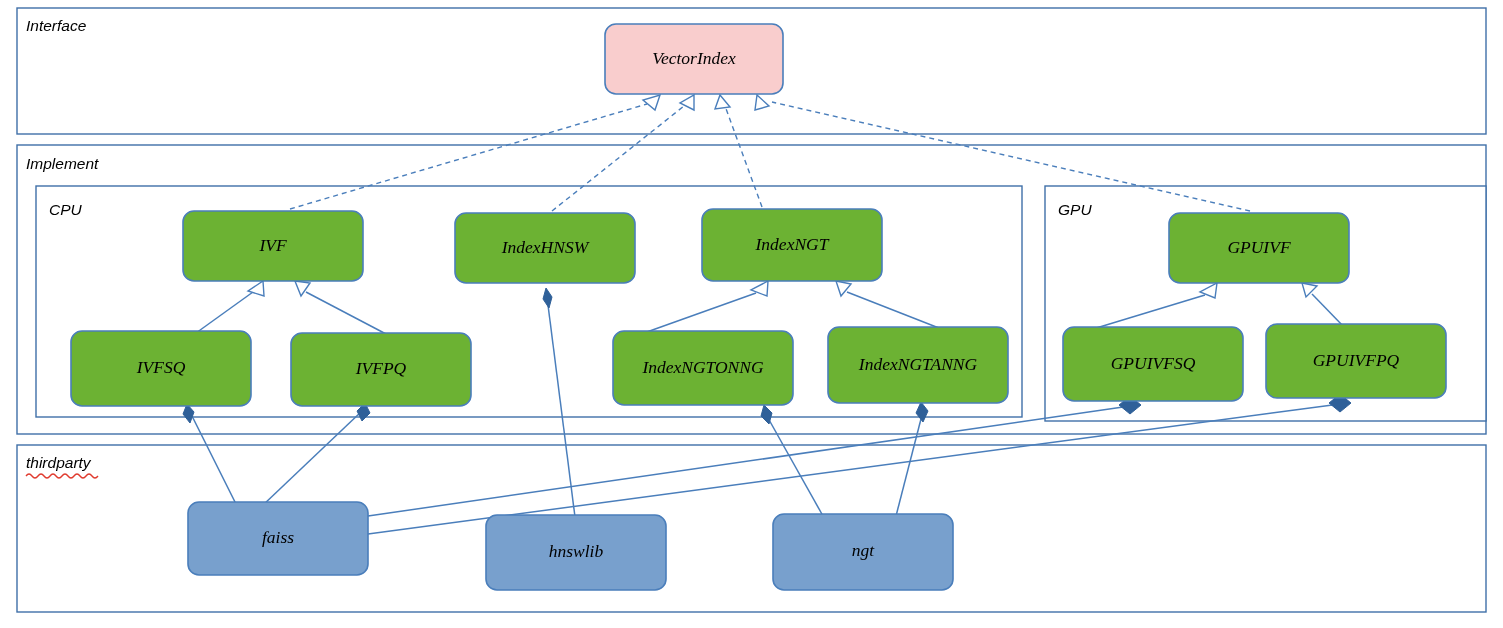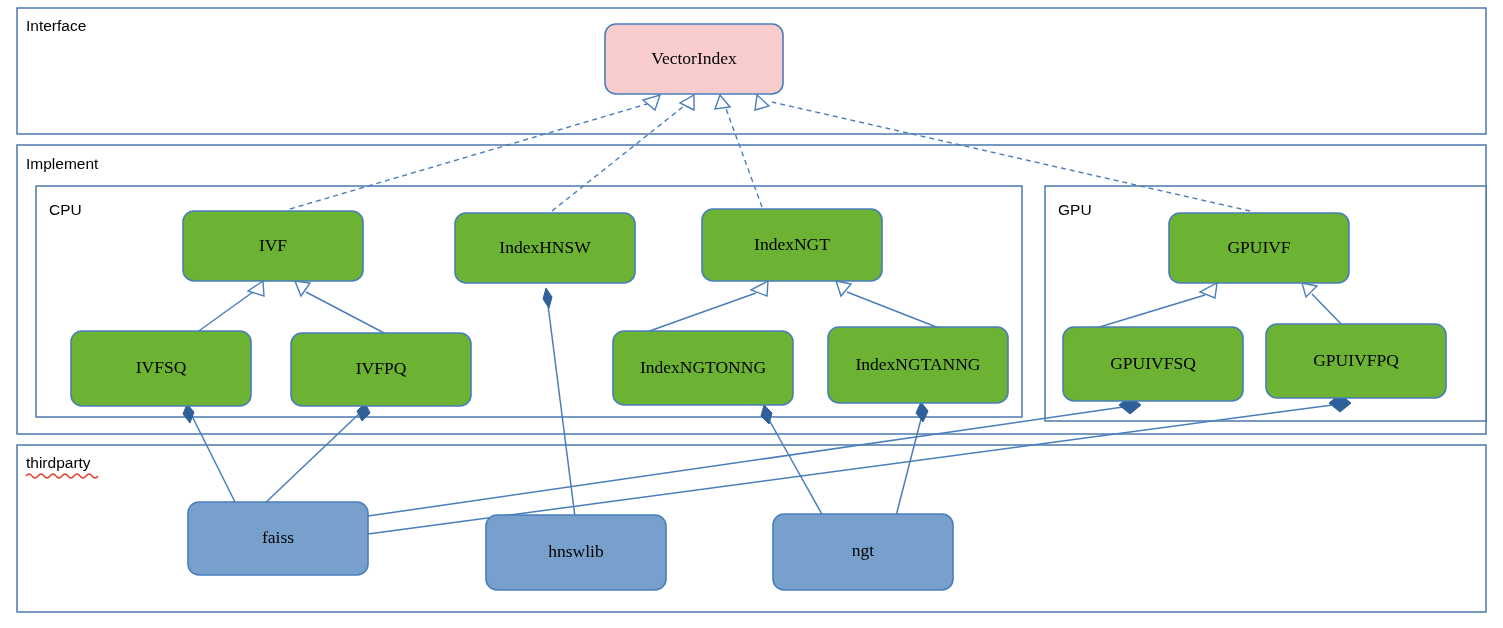--- a/index.html
+++ b/index.html
@@ -7,20 +7,21 @@
     padding: 0;
     background: #ffffff;
   }
   #diagram-root {
     position: relative;
     width: 1503px;
     height: 628px;
     background: #ffffff;
     font-family: "Liberation Sans", sans-serif;
     overflow: hidden;
+    font-style: italic;
   }
   svg.canvas {
     position: absolute;
     top: 0;
     left: 0;
     width: 1503px;
     height: 628px;
   }
   .group-box {
     fill: #ffffff;

